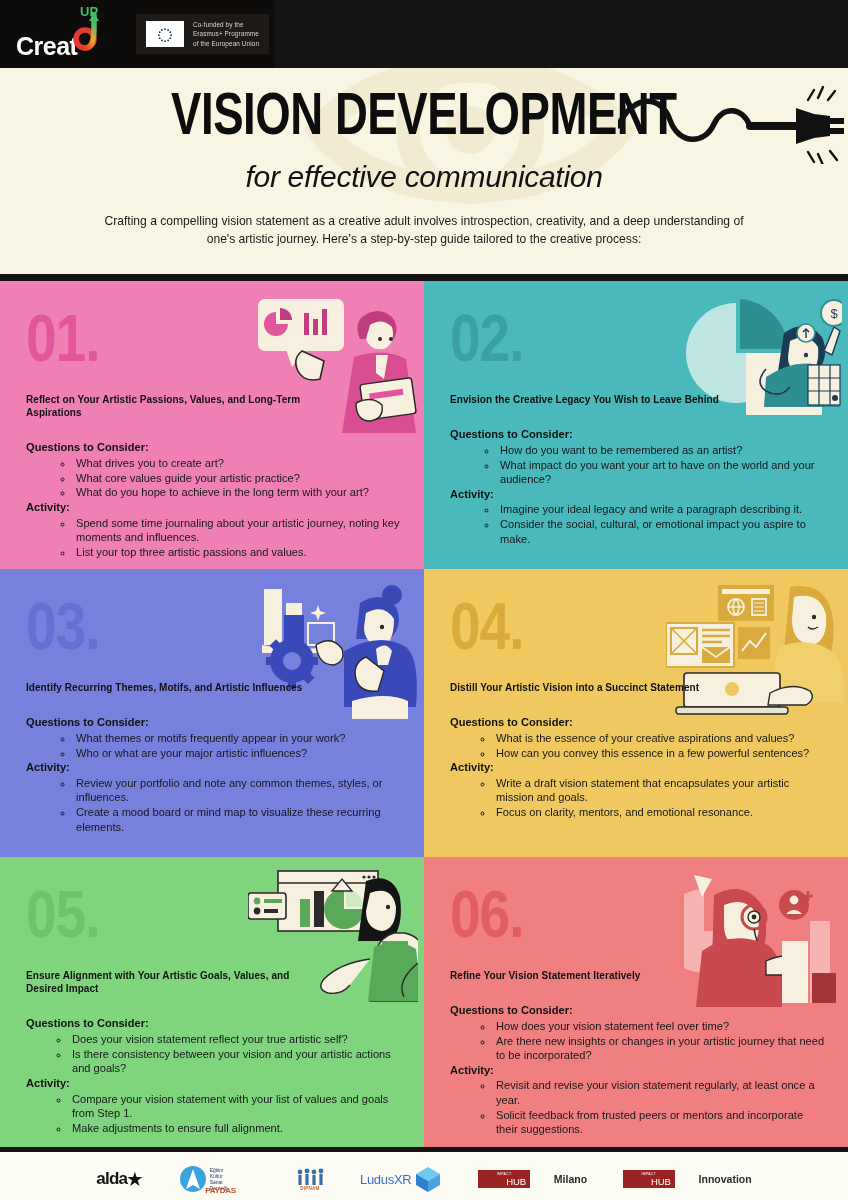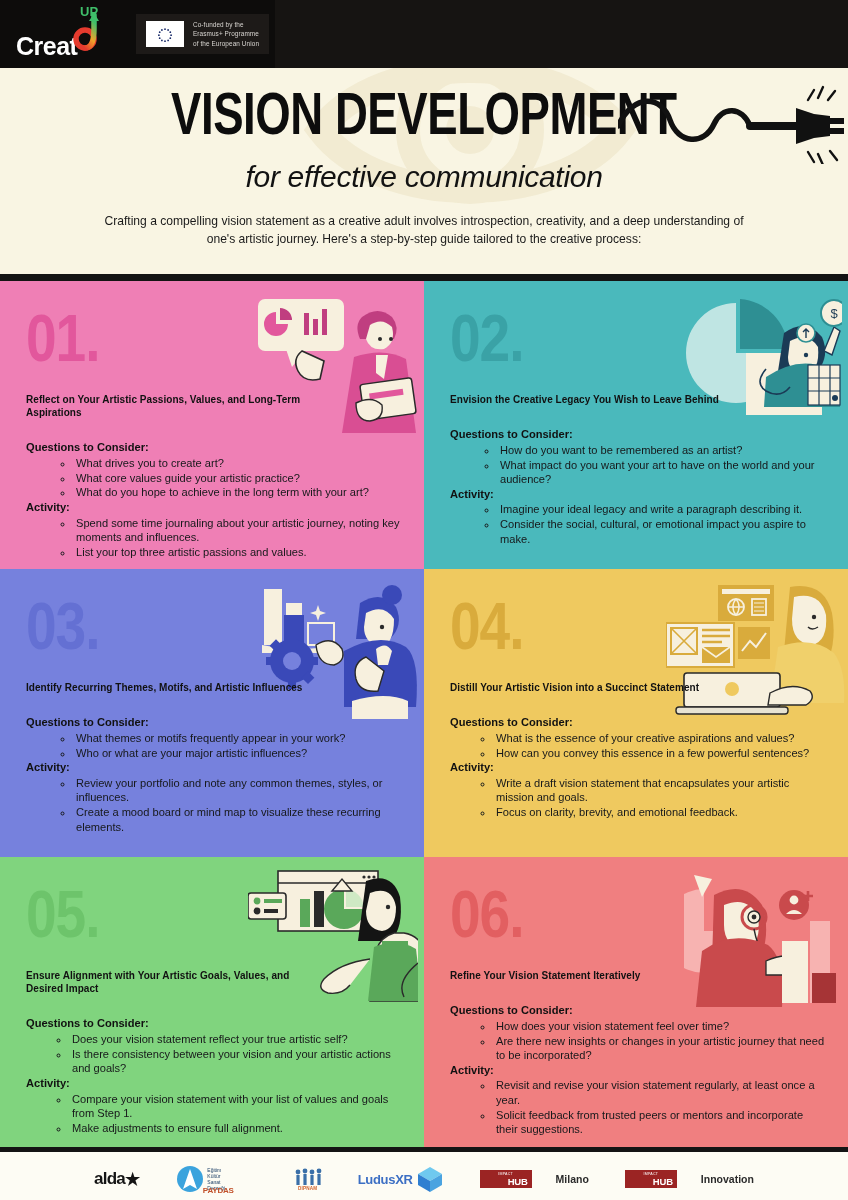--- a/index.html
+++ b/index.html
@@ -208,27 +208,27 @@
     display: flex;
     align-items: center;
     justify-content: center;
     gap: 36px;
   }
   .logo-item { display:flex; align-items:center; justify-content:center; }
   .alda { font-size: 17px; font-weight: 800; letter-spacing:-0.8px; color:#141414; }
   .paydas-txt{ font-size:5px; color:#1c3f66; line-height:1.25; white-space:pre-line; }
   .paydas-word{ font-size:8px; font-weight:800; color:#c2522c; letter-spacing:-.2px;}
   .dipnam { font-size:4.6px; font-weight:700; color:#d2622a; letter-spacing:.2px;}
-  .ludus { font-size:13px; font-weight:700; color:#3c6fc4; letter-spacing:-.3px; }
+  .ludus { font-size:13px; font-weight:400; color:#3c6fc4; letter-spacing:-.3px; }
   .hub-mark {
     background:#9b2423; color:#fff; padding:3px 4px 2px 4px; text-align:center;
     line-height:1; margin-right:4px;
   }
   .hub-mark .a{ font-size:3.6px; letter-spacing:.2px; display:block; }
-  .hub-mark .b{ font-size:9.5px; font-weight:700; display:block; letter-spacing:-.2px;padding-left:24px;}
+  .hub-mark .b{ font-size:9.5px; font-weight:400; display:block; letter-spacing:-.2px;padding-left:24px;}
   .hub-label{ font-size:10.5px; color:#2b2b2b; font-weight:600;padding-left:20px; }
 </style>
 </head>
 <body>
 
 <div class="page">
 
   <div class="topbar">
     <div class="brand-logo">
       <svg width="100" height="62" viewBox="0 0 100 62">
@@ -452,21 +452,21 @@
         <div class="card-title">Distill Your Artistic Vision into a Succinct Statement</div>
         <div class="card-body">
           <div class="grp-head has-disc">Questions to Consider:</div>
           <ul class="sub" style="margin-left:44px">
             <li>What is the essence of your creative aspirations and values?</li>
             <li>How can you convey this essence in a few powerful sentences?</li>
           </ul>
           <div class="grp-head has-disc">Activity:</div>
           <ul class="sub" style="margin-left:44px">
             <li>Write a draft vision statement that encapsulates your artistic mission and goals.</li>
-            <li>Focus on clarity, brevity, and emotional feedback.</li>
+            <li>Focus on clarity, mentors, and emotional resonance.</li>
           </ul>
         </div>
       </div>
       <div class="card c5" style="background: rgb(128, 212, 126);">
         <svg class="illus" style="right:6px;top:10px;" width="170" height="140" viewBox="0 0 170 140">
   <rect x="30" y="4" width="100" height="60" fill="#f7f0de" stroke="#2a2a2a" stroke-width="1.6"></rect>
   <path d="M30 16 h100" stroke="#2a2a2a" stroke-width="1.4"></path>
   <g fill="#2a2a2a">
             <circle cx="116" cy="10" r="1.6"></circle>
             <circle cx="121" cy="10" r="1.6"></circle>

